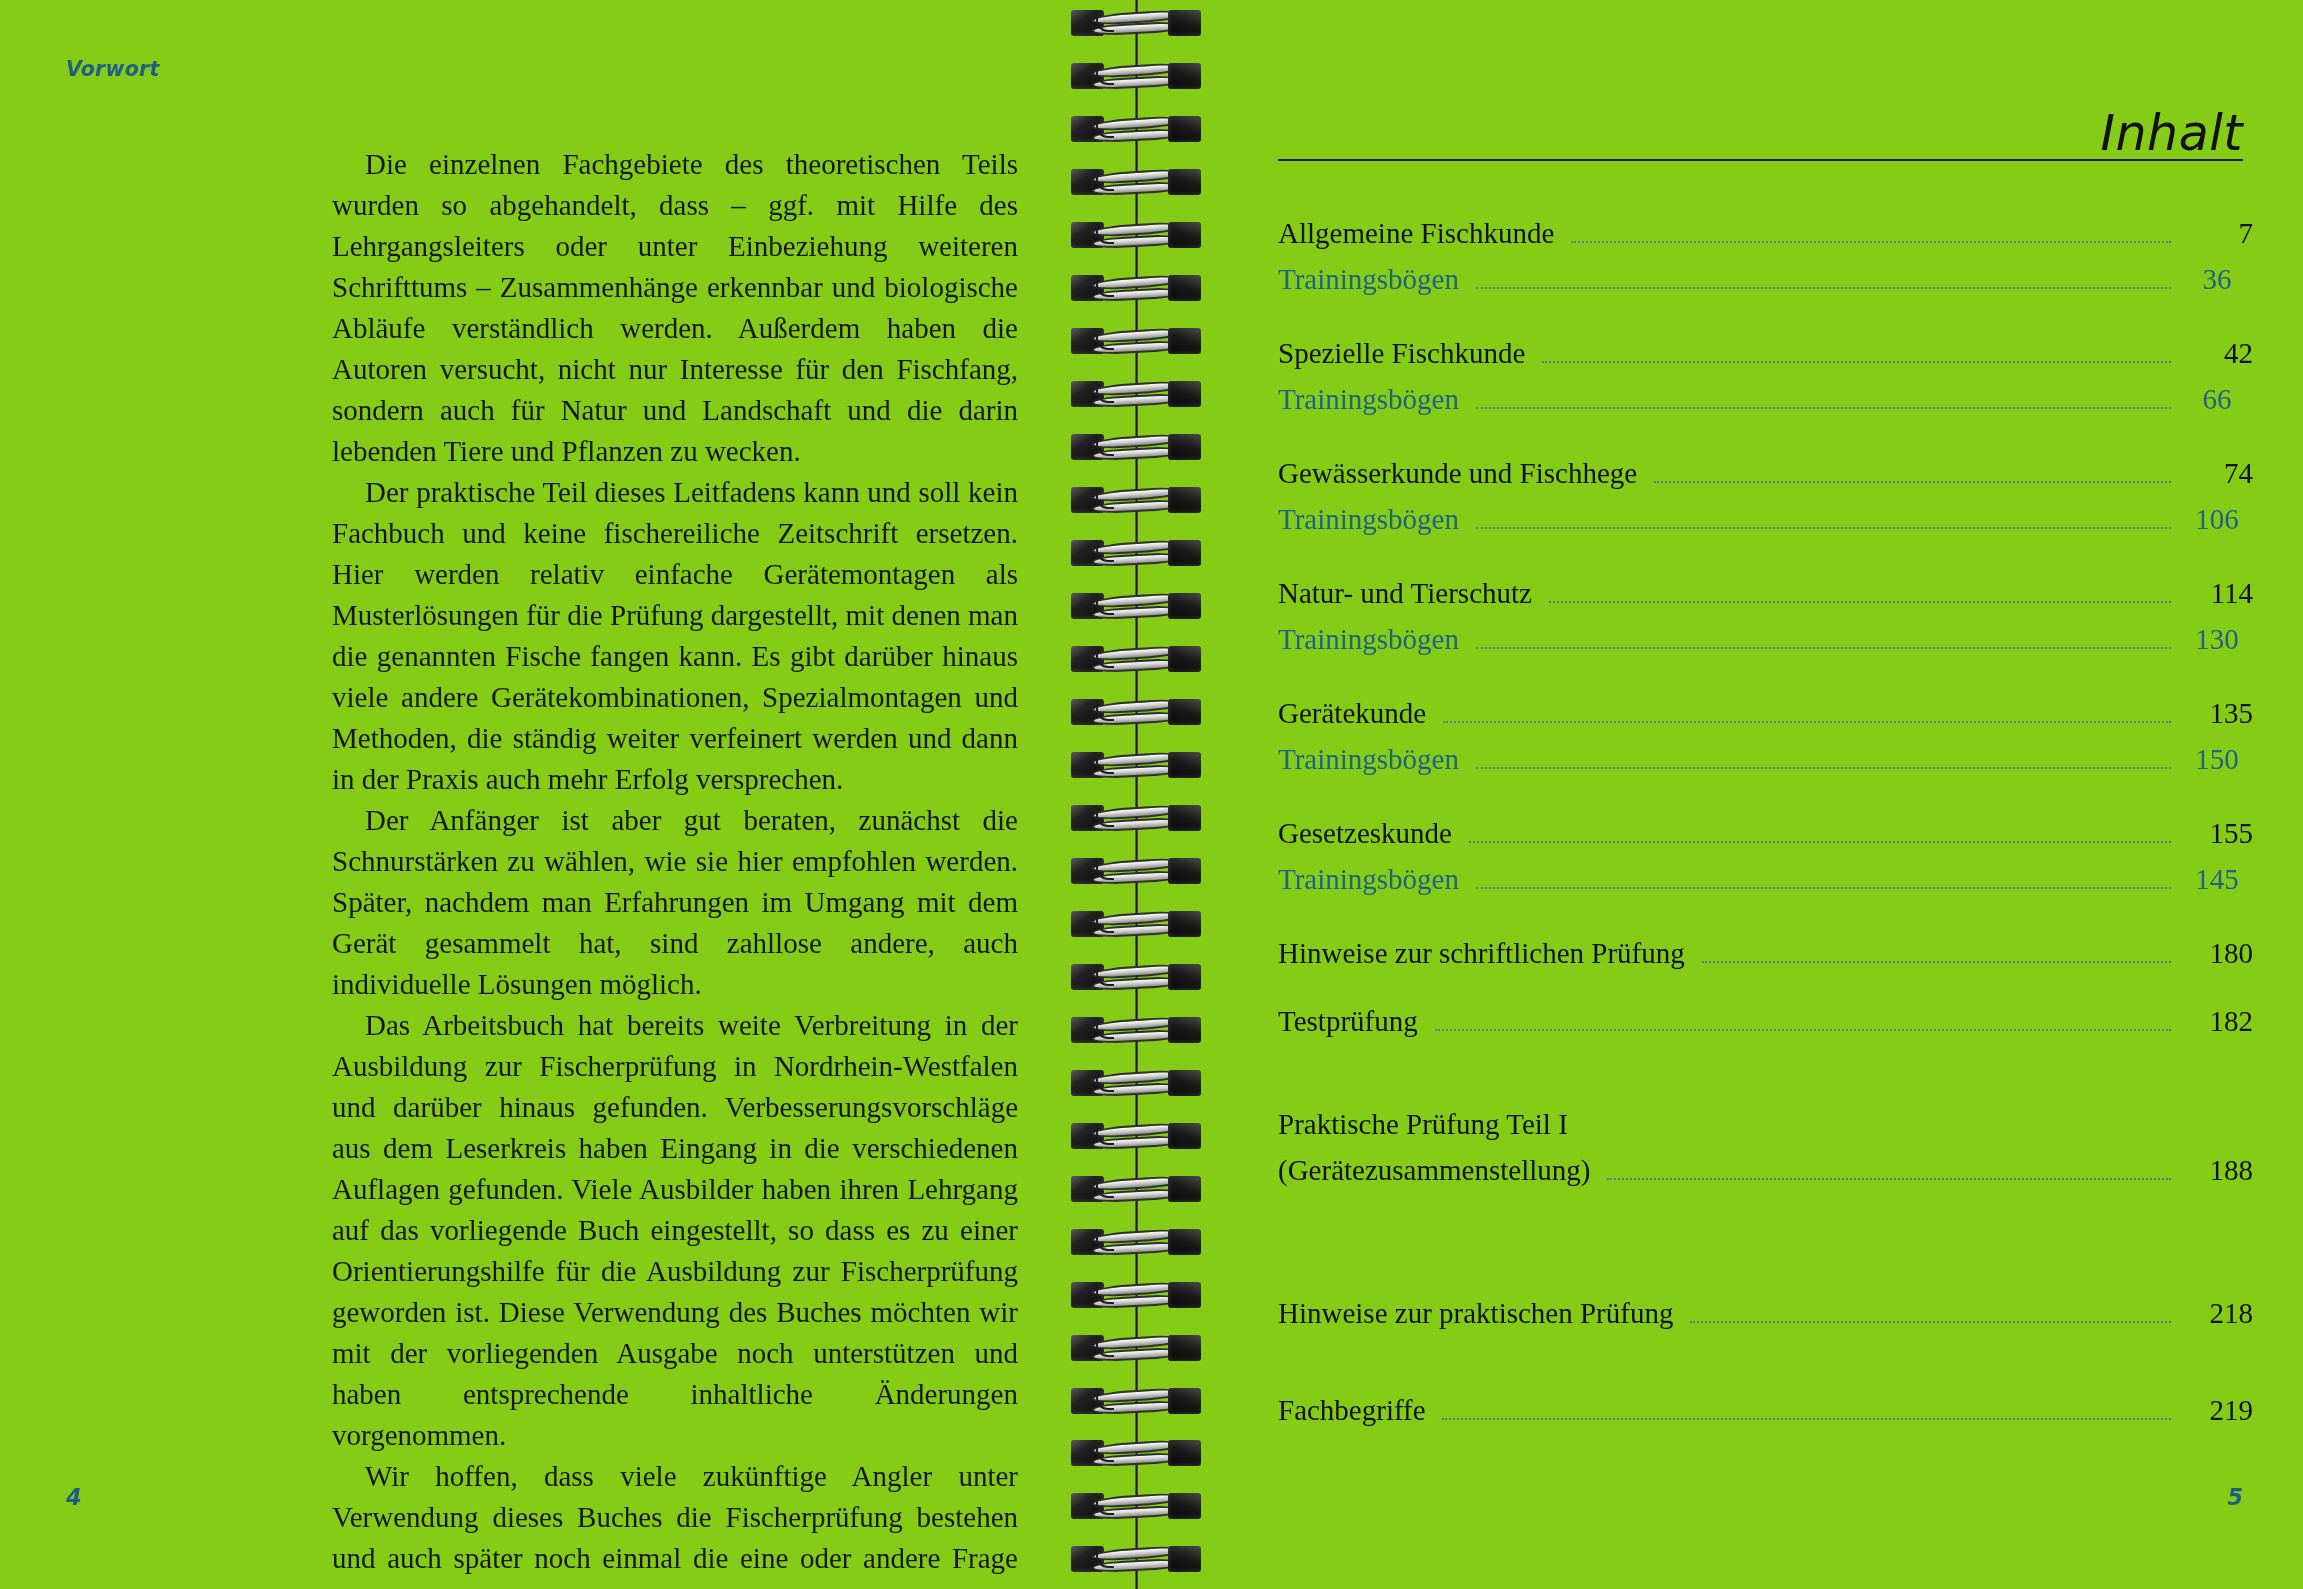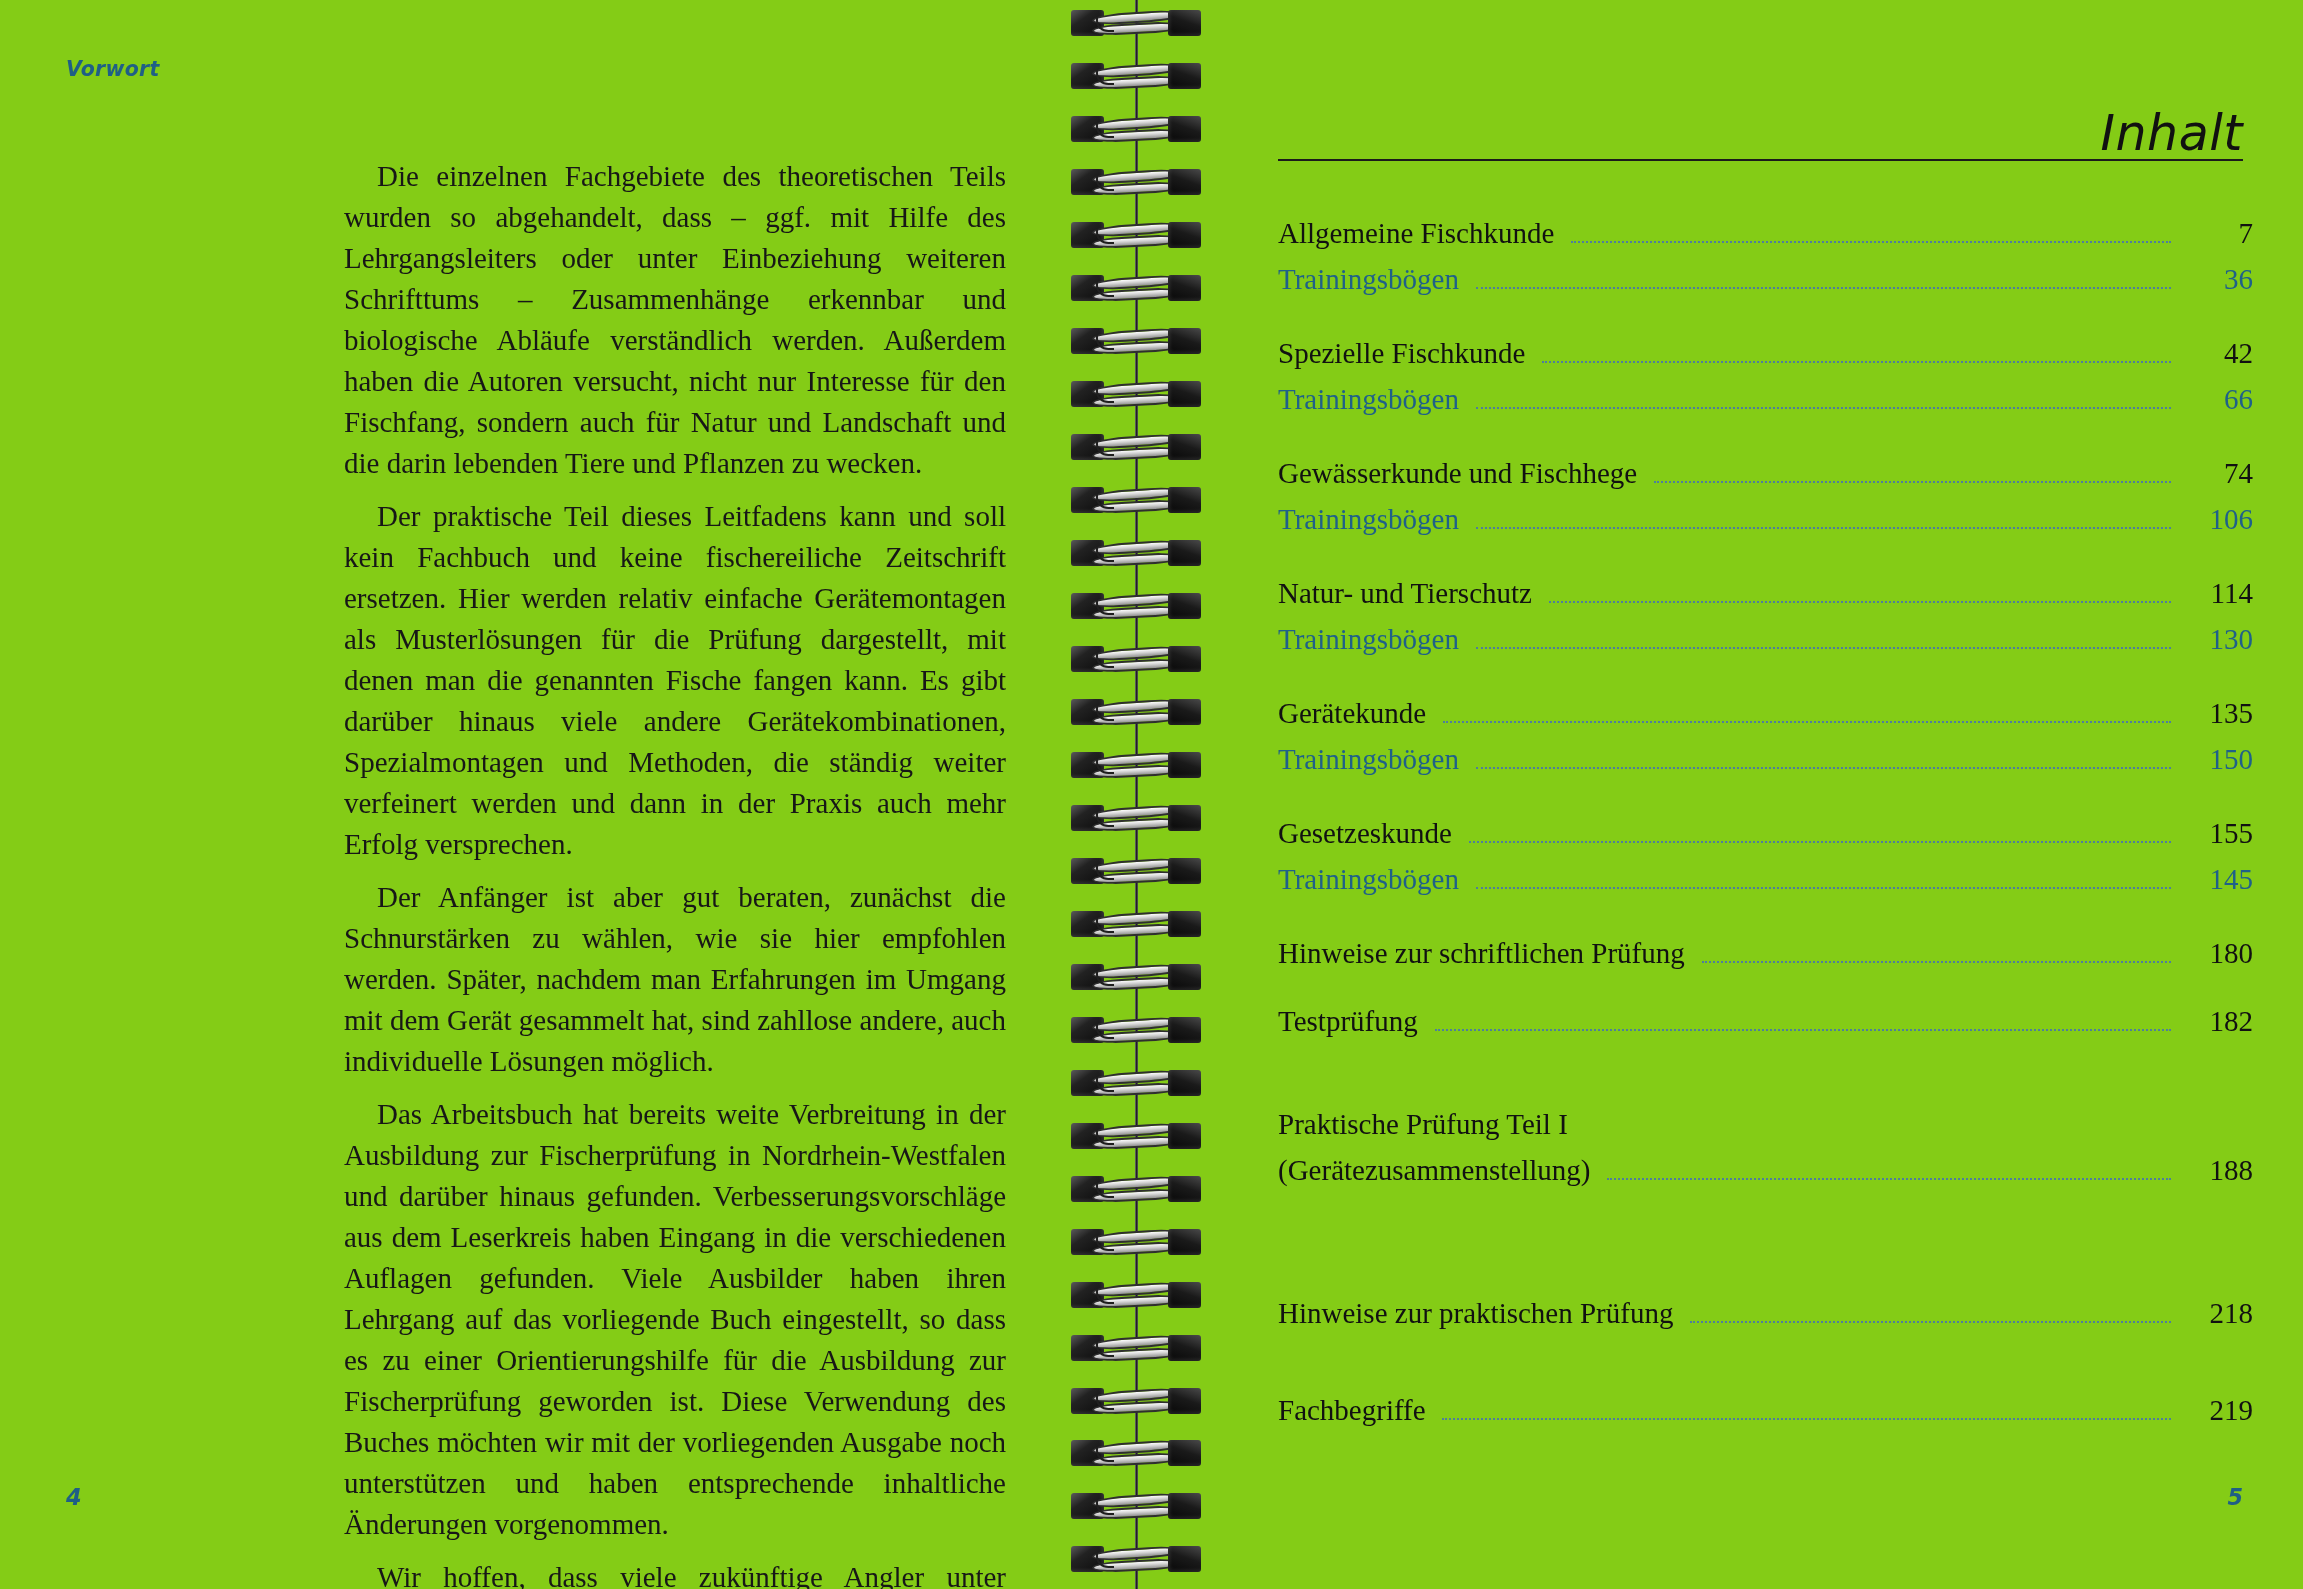--- a/index.html
+++ b/index.html
@@ -38,21 +38,21 @@
     letter-spacing: 0.3px;
     color: #1f5f86;
   }
   .body-col {
     position: absolute;
     left: 332px;
     top: 144px;
     width: 686px;
   }
   .body-col p {
-    margin: 12px;
+    margin: 0;
     text-align: justify;
     text-indent: 33px;
     font-size: 29px;
     line-height: 41px;
     font-family: "Liberation Serif", serif;
     color: #171717;
     -webkit-hyphens: none;
     hyphens: none;
   }
   .signature {
@@ -191,21 +191,21 @@
     overflow: hidden;
     border-bottom: 2.3px dotted #4e7e9c;
   }
   .toc-row .pg {
     flex: 0 0 72px;
     text-align: right;
     color: #111111;
     font-size: 29px;
   }
   .toc-row.blue .lbl,
-  .toc-row.blue .pg { color: #1f6189; }
+  .toc-row.blue .pg { color: #1f6189; text-align: center; }
   .toc-row.blue .leader { border-bottom-color: #4e7e9c; }
 </style>
 </head>
 <body>
 
 <div class="spread">
 
   <div class="page-left">
 
     <div class="running-head">Vorwort</div>

